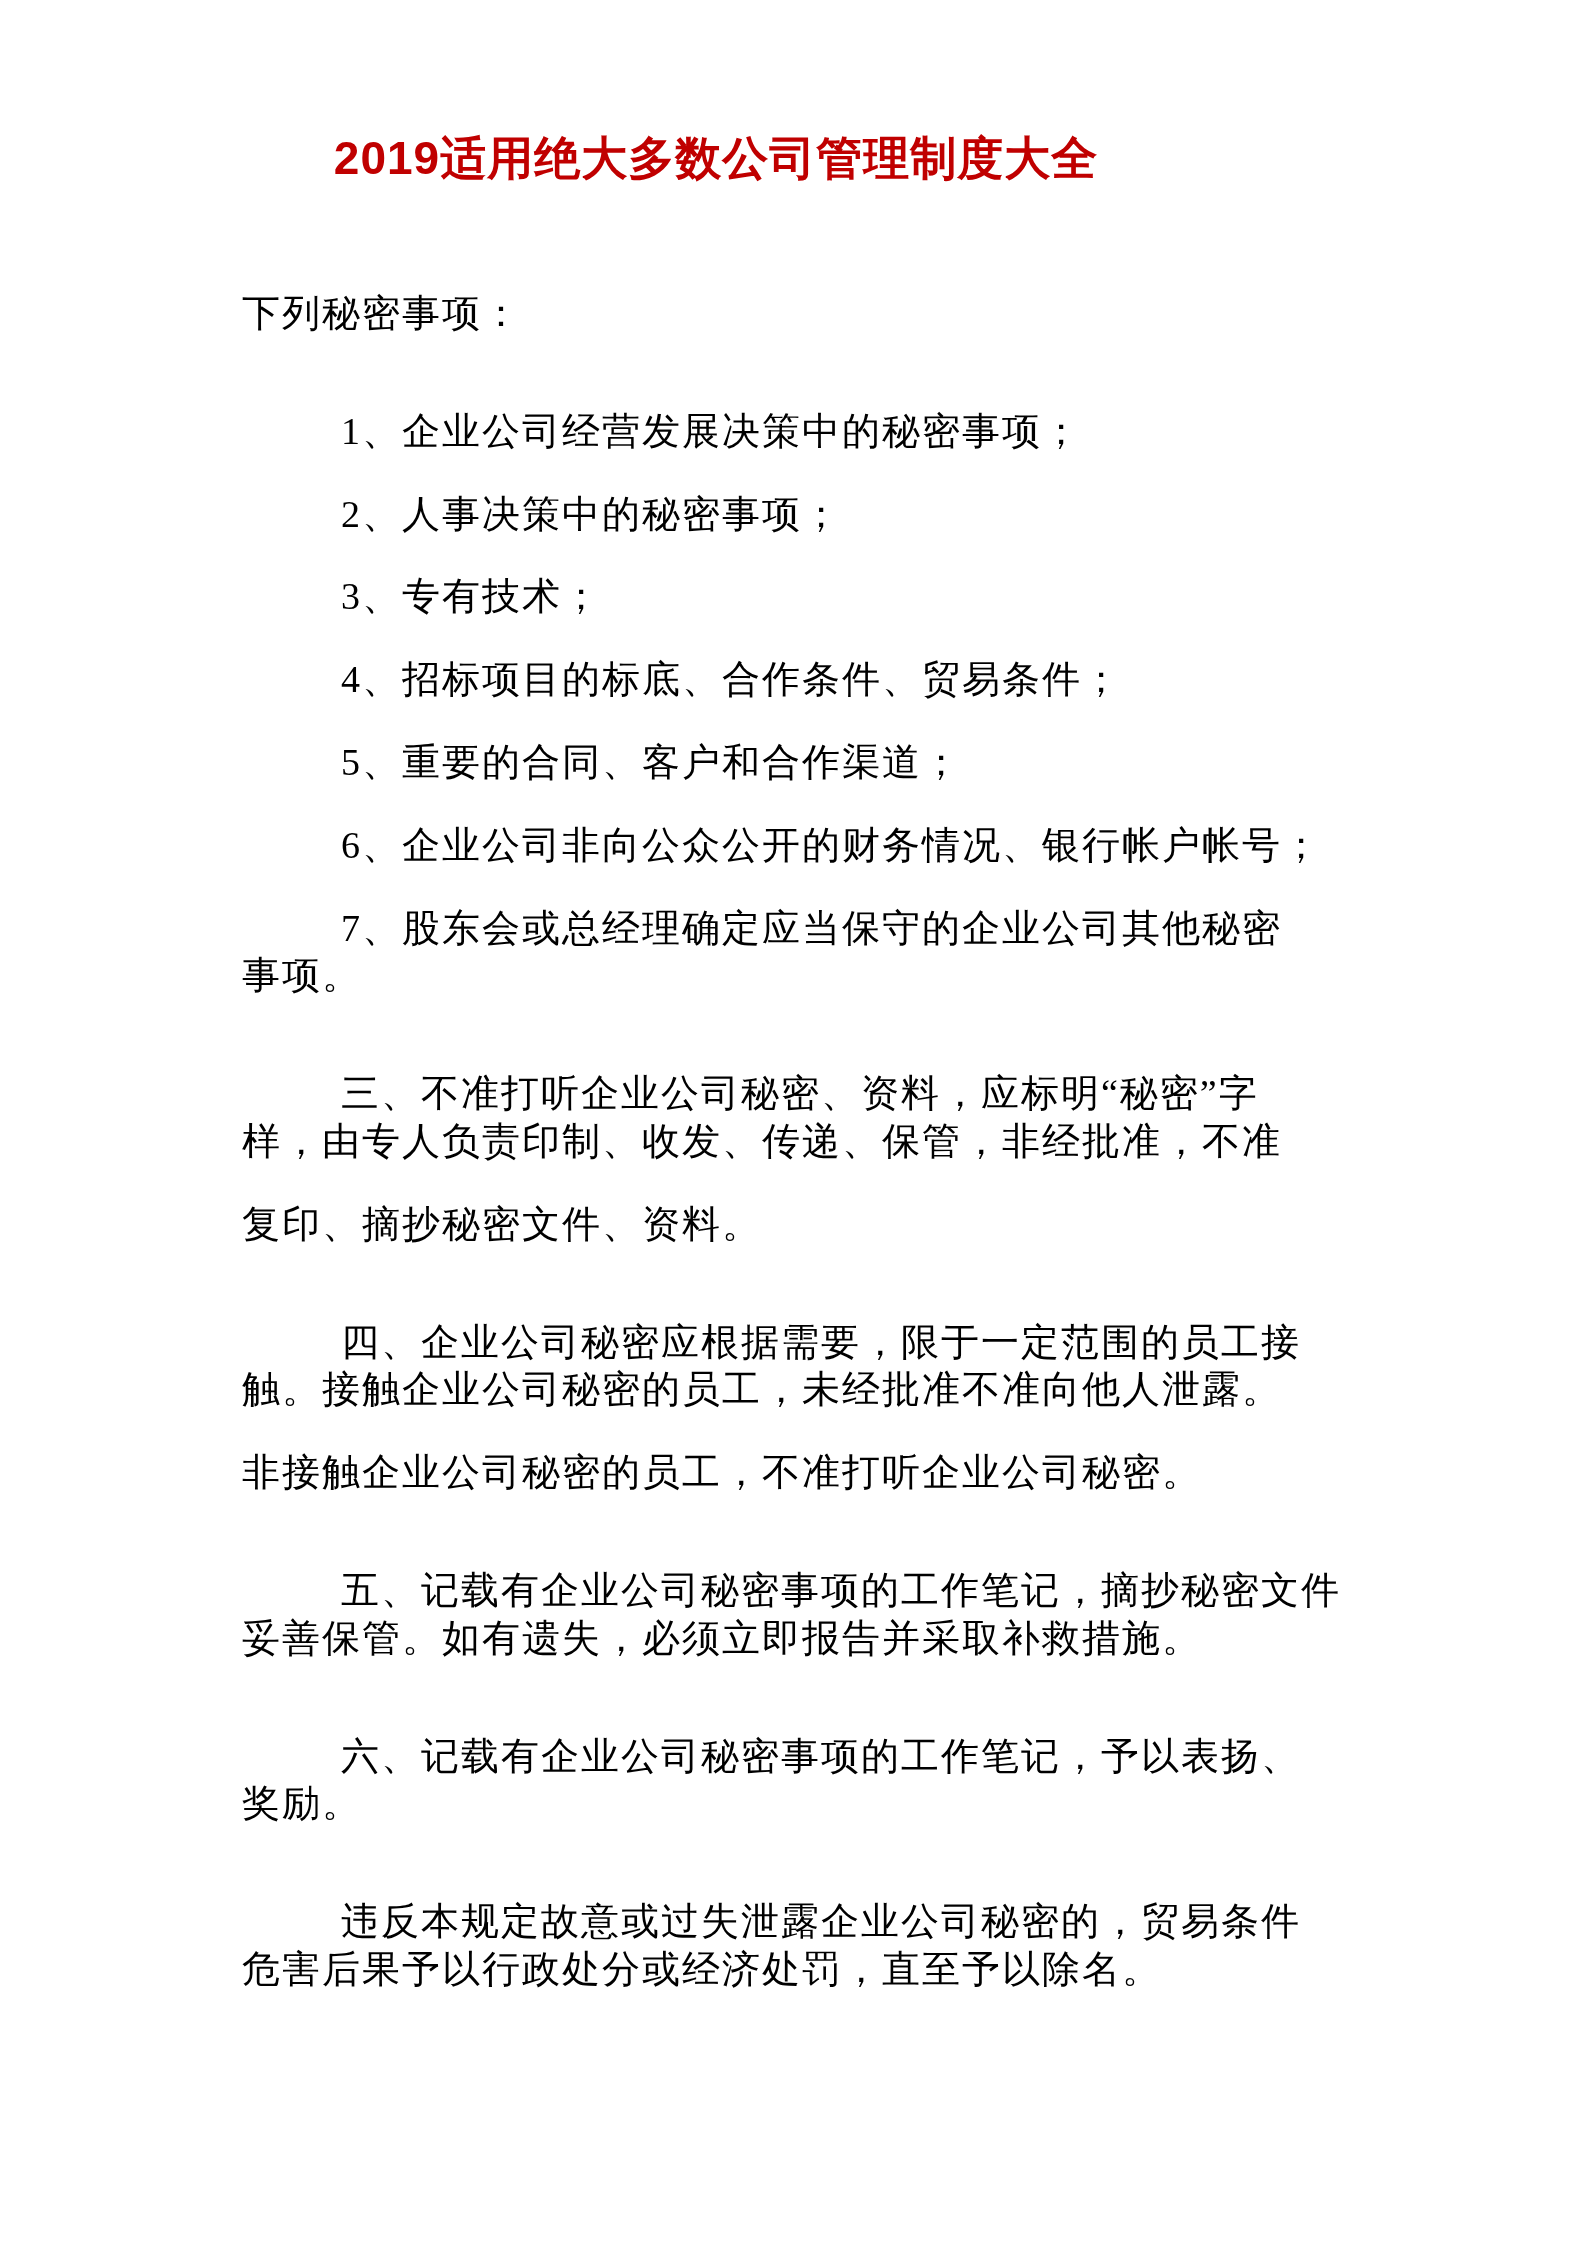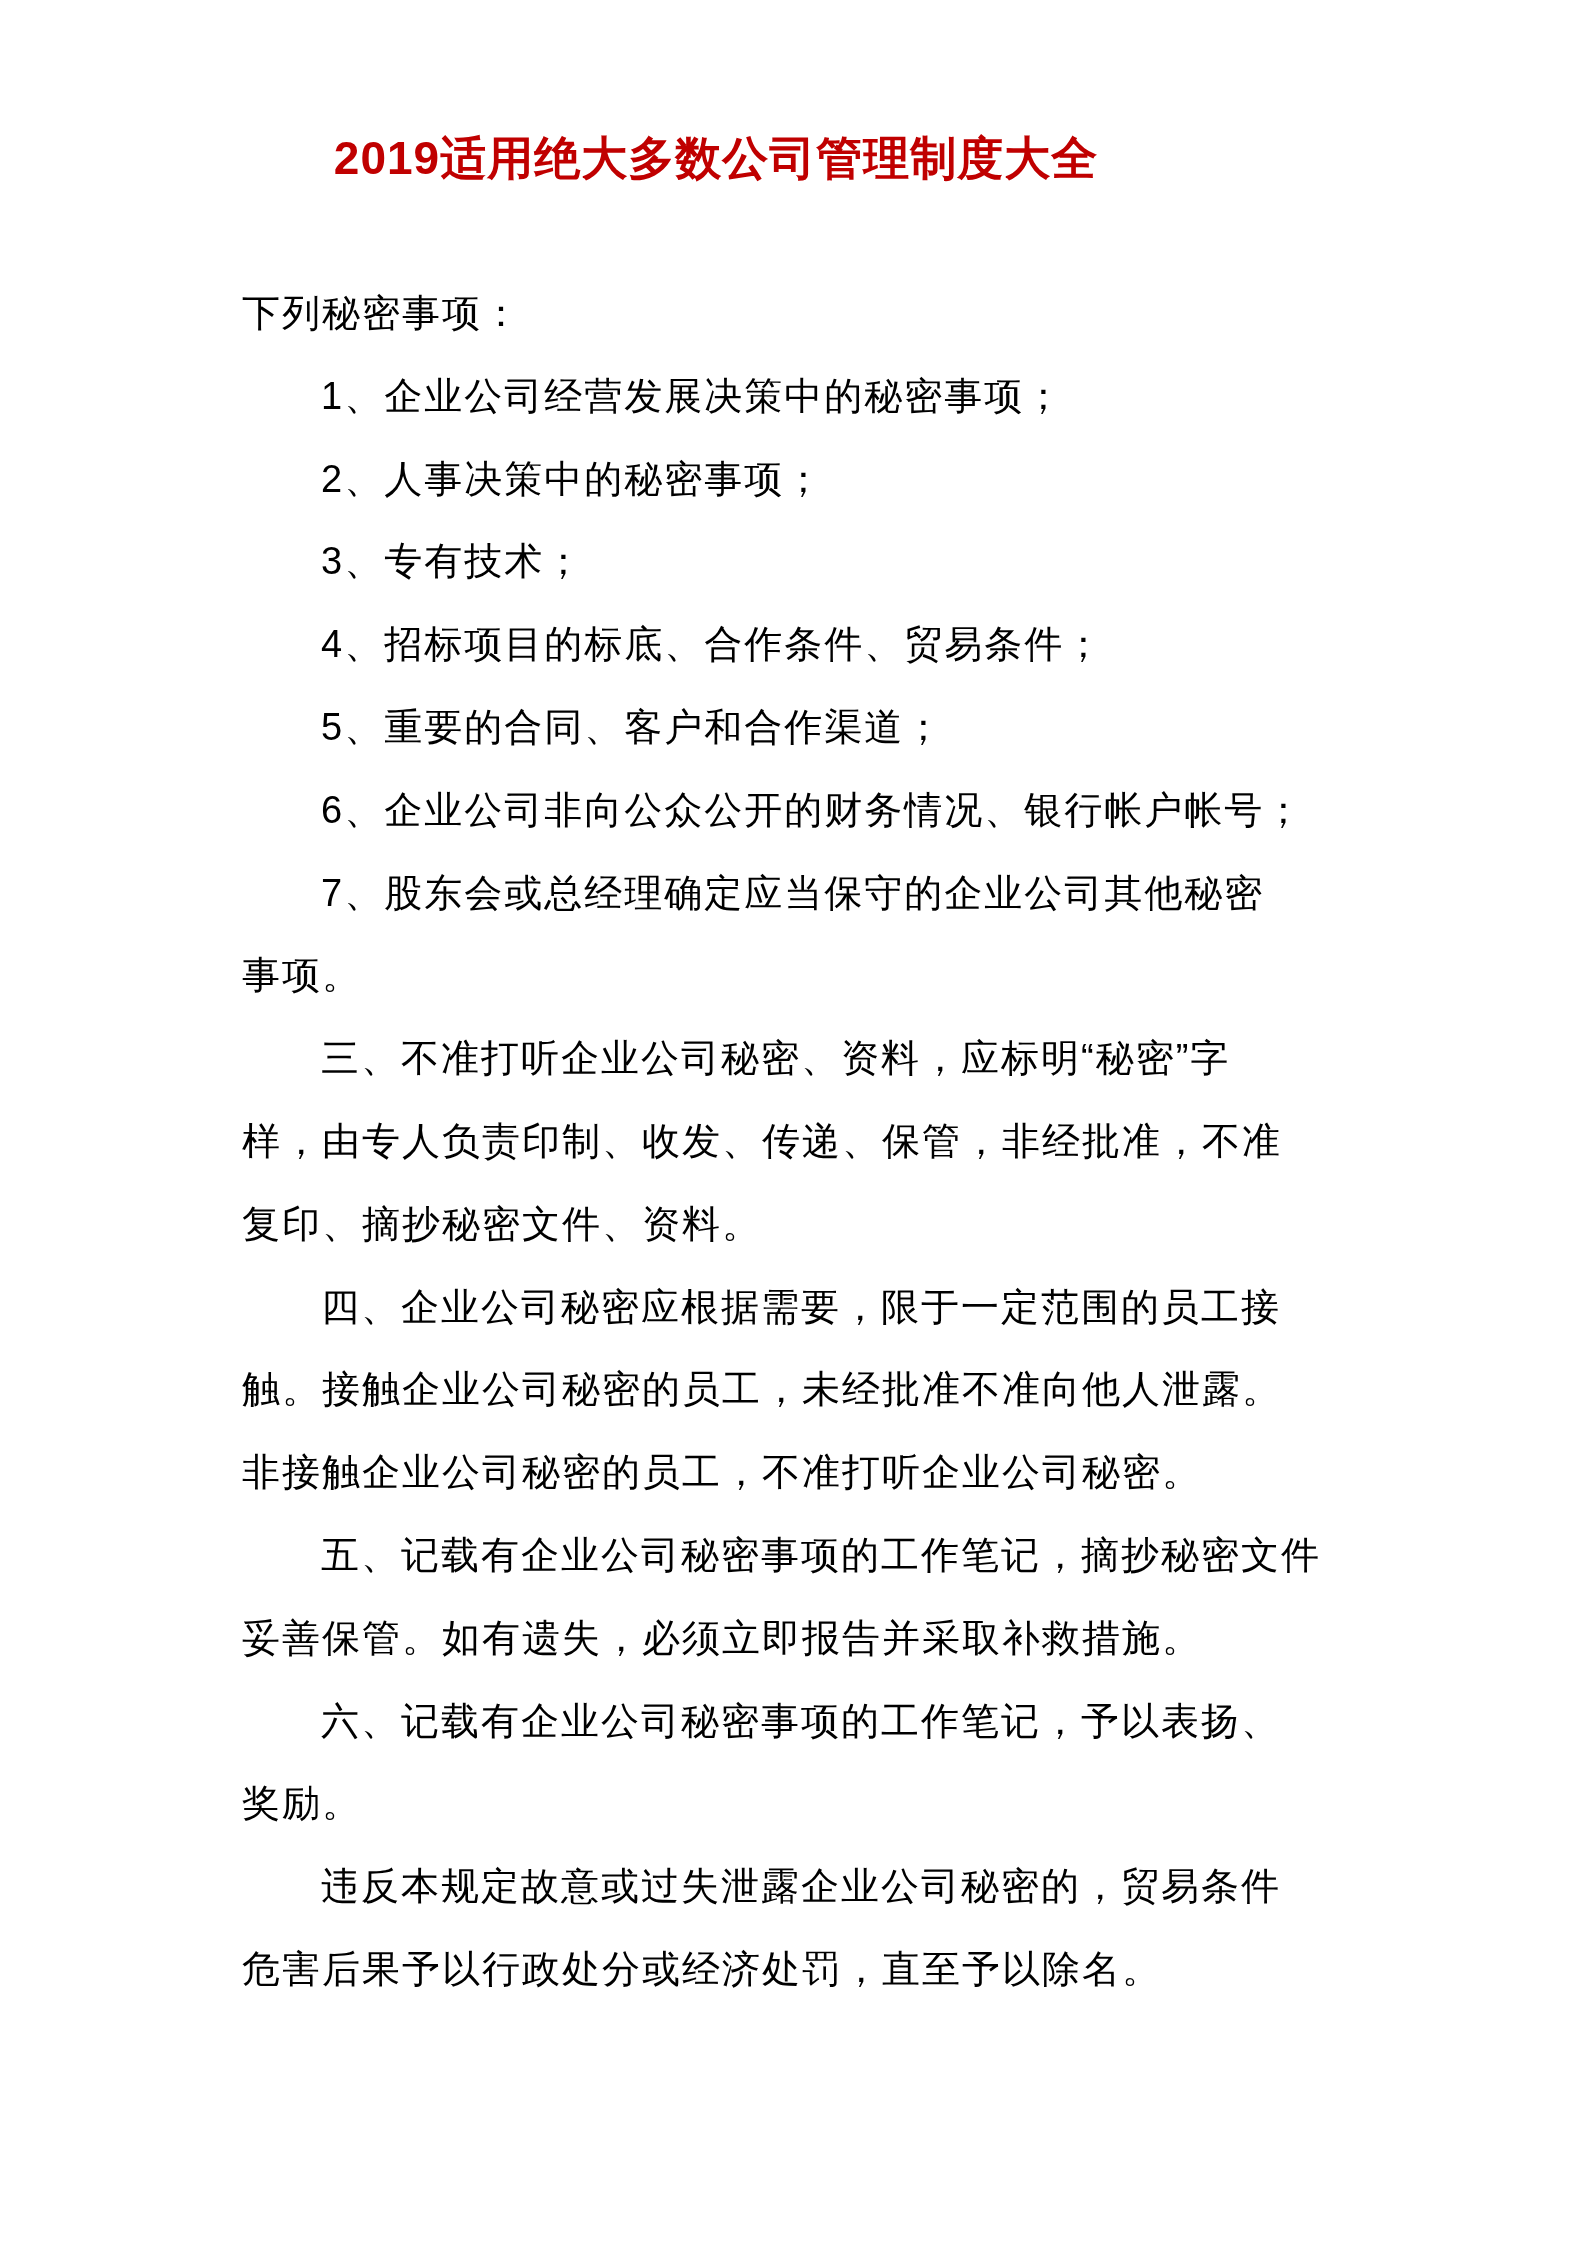--- a/index.html
+++ b/index.html
@@ -5,24 +5,24 @@
     html, body { margin: 0; padding: 0; background: #ffffff; }
     body { width: 1587px; height: 2245px; position: relative; overflow: hidden; }
     .title {
       position: absolute; left: 0; width: 1432px; top: 128px;
       text-align: center; color: #c00000; font-weight: bold;
       font-family: "Liberation Sans", "DejaVu Sans", sans-serif;
       font-size: 46px; line-height: 60px; letter-spacing: 1px;
     }
     .line {
       position: absolute; left: 242px; white-space: nowrap;
-      color: #000000; font-family: Liberation Sans, sans-serif;
+      color: #000000; font-family: Liberation Serif, serif;
       font-size: 38px; line-height: 50px; letter-spacing: 2px;
     }
-    .indent { left: 321px; }
+    .indent { left: 341px; margin-top: 35px; }
   </style>
 </head>
 <body>
 
 <div>
   <div class="title">2019适用绝大多数公司管理制度大全</div>
 
   <div class="line" style="top:288px">下列秘密事项：</div>
   <div class="line indent" style="top:371px">1、企业公司经营发展决策中的秘密事项；</div>
   <div class="line indent" style="top:454px">2、人事决策中的秘密事项；</div>

